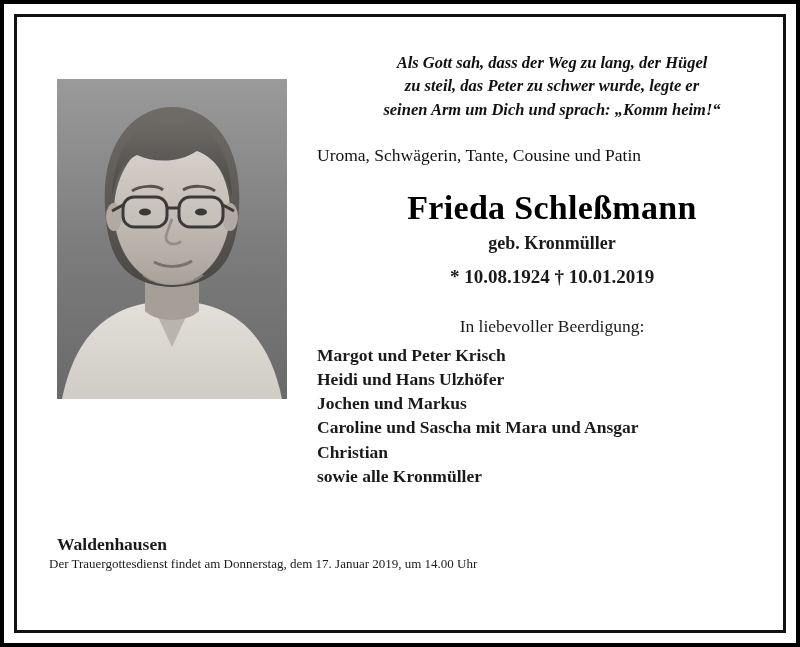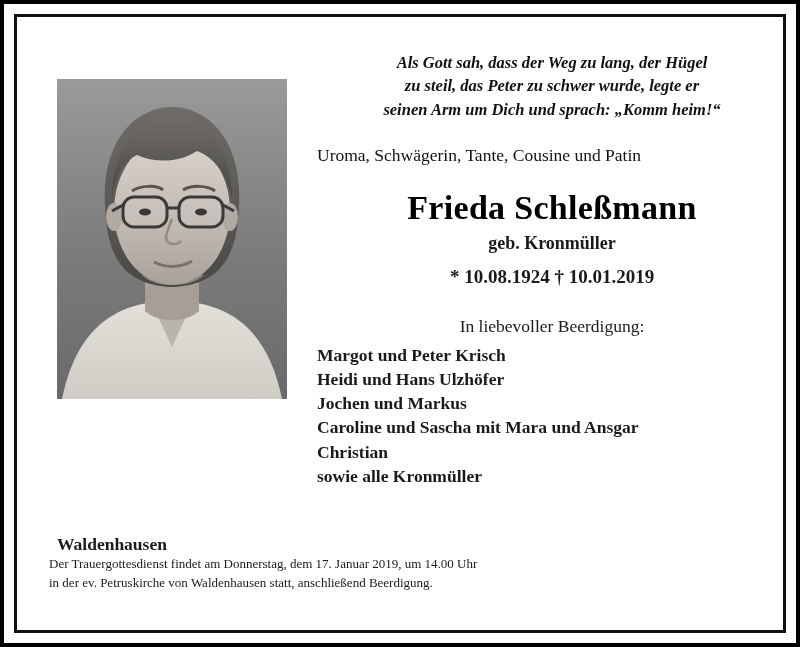--- a/index.html
+++ b/index.html
@@ -221,18 +221,17 @@
           <div>Caroline und Sascha mit Mara und Ansgar</div>
           <div>Christian</div>
           <div>sowie alle Kronmüller</div>
         </div>
       </div>
 
       <div class="place">Waldenhausen</div>
 
       <div class="service">
         <div>Der Trauergottesdienst findet am Donnerstag, dem 17. Januar 2019, um 14.00 Uhr</div>
-        <div>in der ev. Petruskirche von Waldenhausen statt, anschließend Beerdigung.</div>
       </div>
 
     </div>
   </div>
 </div>
 
 </body></html>

